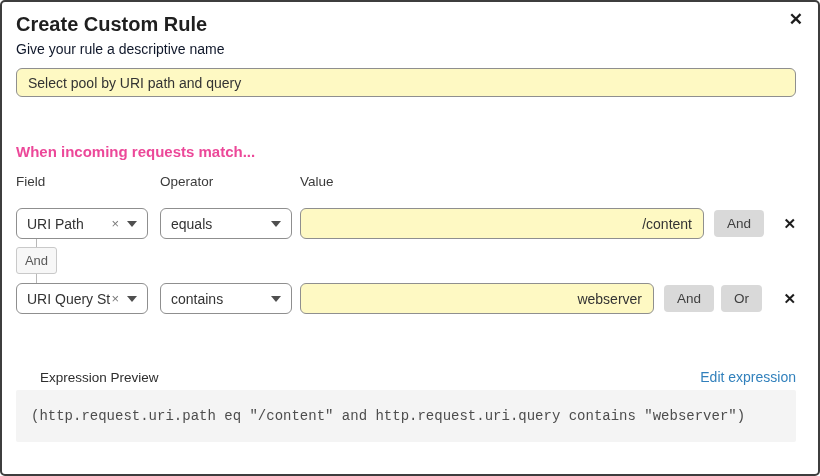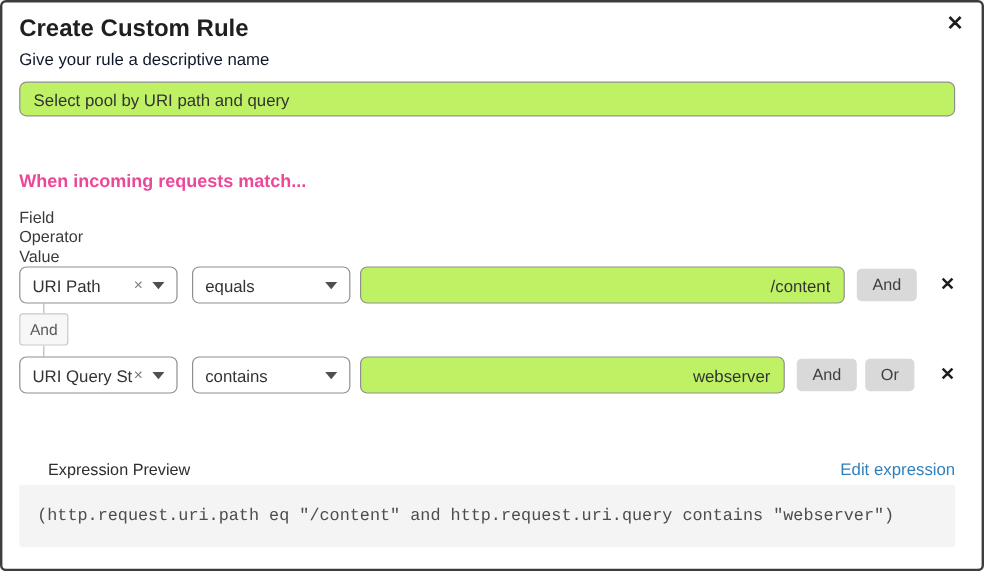--- a/index.html
+++ b/index.html
@@ -31,31 +31,31 @@
   .rule-name-label { margin-top: 19px; font-size: 14.5px; color: #2e2e2e; line-height: 17px; }
   .helper { margin-top: 5px; font-size: 14px; color: #0f172a; line-height: 16px; }
   .text-input {
     display: block;
     border: 1px solid var(--input_border, #8f8f8f);
     border-radius: 6px;
     height: 29px;
     font-size: 14px; color: #333;
     padding: 0 11px;
     font-family: "Liberation Sans", sans-serif;
-    background: #bef264;
+    background: #fef9c3;
     outline: none;
   }
   .rule-name-input { margin-top: 11px; width: 100%; }
   .match-heading { margin-top: 46px; font-size: 15px; font-weight: 700; color: #ec4899; line-height: 18px; }
-  .col-labels { margin-top: 13px; display: flex; font-size: 13.5px; color: #3a3a3a; line-height: 16px; flex-direction: column; }
+  .col-labels { margin-top: 13px; display: flex; font-size: 13.5px; color: #3a3a3a; line-height: 16px; }
   .col-field { width: 144px; }
   .col-operator { width: 140px; }
   .col-value { flex: 1; }
   .builder-row { display: flex; align-items: center; height: 31px; }
-  .row-1 { margin-top: 0; }
+  .row-1 { margin-top: 18px; }
   .select {
     height: 31px; width: 132px;
     border: 1px solid var(--input_border, #8f8f8f);
     border-radius: 6px;
     display: flex; align-items: center;
     padding: 0 10px;
     font-size: 14px; color: #333;
     background: #fff; cursor: pointer;
   }
   .field-select { margin-right: 12px; }

